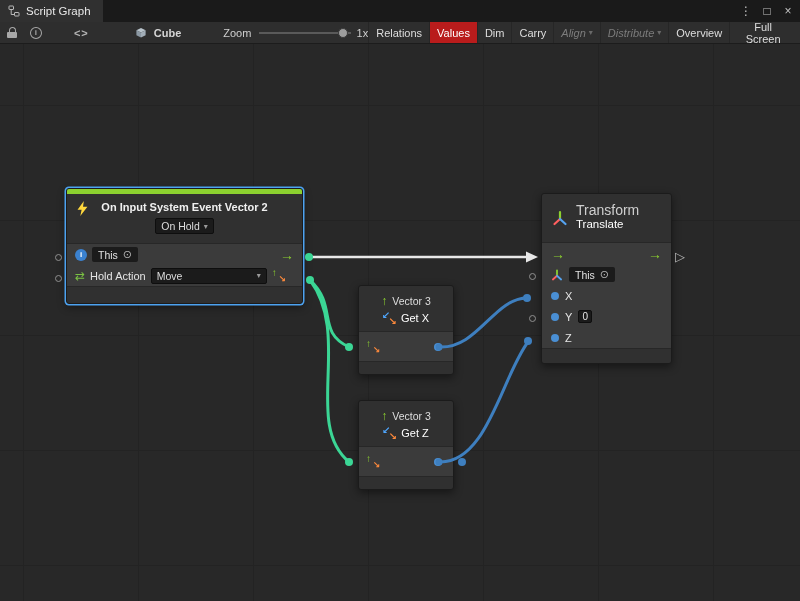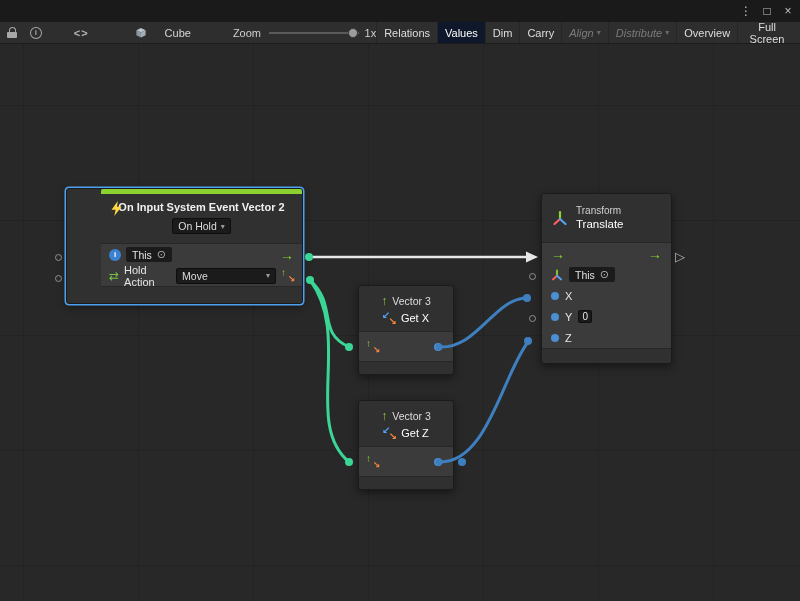--- a/index.html
+++ b/index.html
@@ -32,32 +32,32 @@
   }
   .lock { margin-left:3px; display:inline-block; }
   .lock .shackle { display:block; width:7px; height:5px; border:1.5px solid #a8a8a8; border-bottom:none; border-radius:4px 4px 0 0; margin:0 auto; }
   .lock .lockbody { display:block; width:10px; height:6px; background:#a8a8a8; border-radius:1px; }
   .info-circ {
     margin-left:13px; width:12px; height:12px; border:1px solid #a8a8a8; border-radius:50%;
     display:inline-flex; align-items:center; justify-content:center;
   }
   .info-circ i { font-style:normal; font-size:8px; font-weight:bold; color:#a8a8a8; }
   .code { margin-left:32px; color:#b5b5b5; font-weight:bold; font-size:11px; letter-spacing:1px; }
-  .cube-group { margin-left:46px; display:inline-flex; align-items:center; gap:18px; color:#d6d6d6; }
+  .cube-group { margin-left:46px; display:inline-flex; align-items:center; gap:7px; color:#d6d6d6;font-weight:bold; }
   .zoom-label { margin-left:42px; color:#cfcfcf;text-align:right; }
   .zoom-slider { position:relative; width:92px; height:21px; margin-left:8px; }
   .zoom-track { position:absolute; left:0; right:0; top:10px; height:2px; background:#5a5a5a; }
   .zoom-handle { position:absolute; left:79px; top:6px; width:10px; height:10px; border-radius:50%; background:#9d9d9d; border:1px solid #3a3a3a; }
   .zoom-value { margin-left:6px; color:#cfcfcf; }
   .tb-right { margin-left:auto; display:flex; align-items:stretch; height:21px; }
   .bar-btn {
     font-size:11px; padding:0 7px; color:#dedede; display:flex; align-items:center; gap:3px;
     border-left:1px solid #262626;
   }
-  .bar-btn.active { background:#0f172a; color:#fff; }
+  .bar-btn.active { background:#b91c1c; color:#fff; }
   .bar-btn.disabled { color:#7c7c7c;font-style:italic; }
   .caret { font-size:8px; color:#9a9a9a; }
   .bar-btn.disabled .caret { color:#6a6a6a; }
 
   
   .canvas {
     position:relative; width:800px; height:557px; overflow:hidden;
     background-color:#282828;
     background-image:
       linear-gradient(to right,#232323 1px,transparent 1px),
@@ -82,21 +82,21 @@
     height:15px; padding:0 6px; font-size:10.5px; color:#e0e0e0;
   }
   .target { color:#b5b5b5; font-size:11px; line-height:1; }
   .dropdown {
     display:inline-flex; align-items:center; gap:4px; background:#1b1b1b; border:1px solid #0e0e0e;
     border-radius:2px; height:16px; padding:0 5px; font-size:10.5px; color:#dcdcdc;
   }
   .dropdown.wide { width:116px; justify-content:space-between; }
 
   
-  .event-node.selected { box-shadow:0 0 0 1.5px var(--selection_blue,#4DA2F0), 0 3px 9px rgba(0,0,0,.45);padding-left:34px; }
+  .event-node.selected { box-shadow:0 0 0 1.5px var(--selection_blue,#4DA2F0), 0 3px 9px rgba(0,0,0,.45); }
   .strip { height:5px; background:var(--accent_green,#8CD12F); border-radius:2px 2px 0 0; }
   .node-head { position:relative; padding:5px 8px 9px; text-align:center; }
   .node-title { font-size:11px; font-weight:bold; line-height:16px; color:#f0f0f0; }
   .dd-wrap { margin-top:3px; }
   .bolt {
     position:absolute; left:10px; top:7px; width:11px; height:15px;
     background:var(--bolt_yellow,#FFD83D);
     clip-path:polygon(62% 0, 5% 58%, 42% 58%, 30% 100%, 95% 38%, 55% 38%);
   }
   .info-badge {
@@ -119,21 +119,21 @@
   
   .vec-head { padding:6px 6px 5px; }
   .vec-line { display:flex; align-items:center; justify-content:center; gap:5px; height:17px; }
   .cat { font-size:10.5px; color:#dedede; }
   .nm { font-size:11px; color:#fff; }
   .vec-row { height:29px; padding:0 11px 0 7px; }
   .vec-foot { height:12px; }
 
   
   .tr-head { padding:10px 10px; display:flex; align-items:center; gap:8px; }
-  .tr-titles .cat { font-size:10px; color:#cfcfcf; line-height:13px; }
+  .tr-titles .cat { font-size:14px; color:#cfcfcf; line-height:13px; }
   .tr-titles .nm { font-size:11.5px; color:#fff; line-height:15px; }
   .tr-row { padding:0 9px; gap:6px; }
   .plbl { font-size:11px; color:#e6e6e6; }
   .valbox {
     min-width:14px; height:13px; background:#1b1b1b; border:1px solid #0e0e0e; border-radius:2px;
     font-size:10px; line-height:12px; text-align:center; padding:0 2px; color:#e6e6e6;
   }
 
   
   .oport {
@@ -149,20 +149,28 @@
   .w-blue  { stroke:var(--wire_blue,#3E7FBF); stroke-width:3; fill:none; stroke-linecap:round; }
   .c-green { fill:var(--wire_green,#3BD695); }
   .c-blue  { fill:var(--wire_blue,#3E7FBF); }
 </style>
 </head>
 <body>
 
 <div class="app">
 
   <header class="titlebar">
+    <div class="tab">
+      <svg width="12" height="12" viewBox="0 0 12 12">
+        <rect x="1" y="1" width="4.5" height="3.5" rx="0.5" fill="none" stroke="#b9b9b9"></rect>
+        <rect x="6.5" y="7.5" width="4.5" height="3.5" rx="0.5" fill="none" stroke="#b9b9b9"></rect>
+        <path d="M3.2 4.5 v5 h3.3" fill="none" stroke="#b9b9b9"></path>
+      </svg>
+      <span>Script Graph</span>
+    </div>
     <div class="titlebar-spacer"></div>
     <button class="win-btn">⋮</button>
     <button class="win-btn">□</button>
     <button class="win-btn">×</button>
   </header>
 
   <div class="toolbar">
     <span class="lock">
         <span class="shackle"></span>
         <span class="lockbody"></span>

